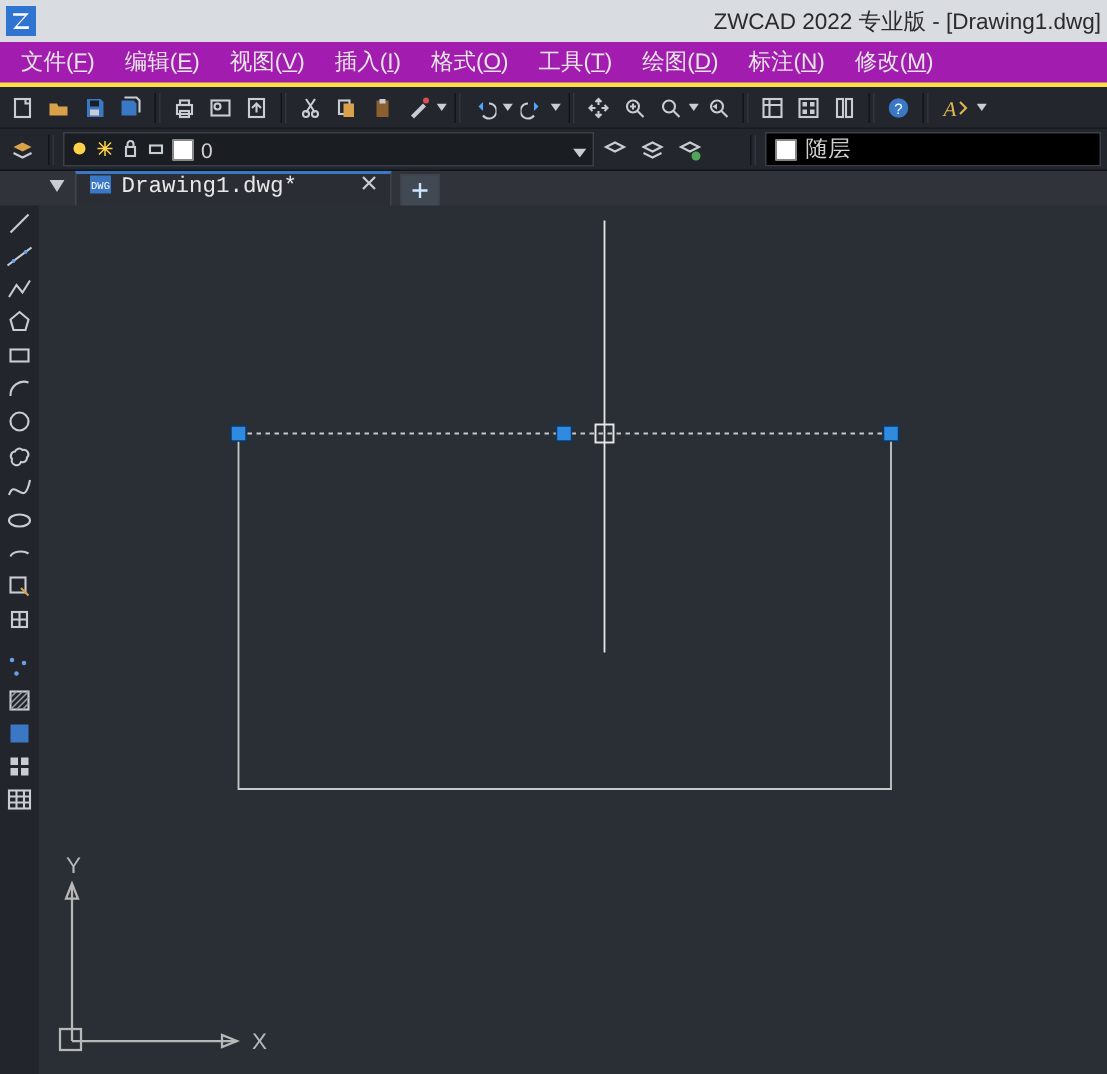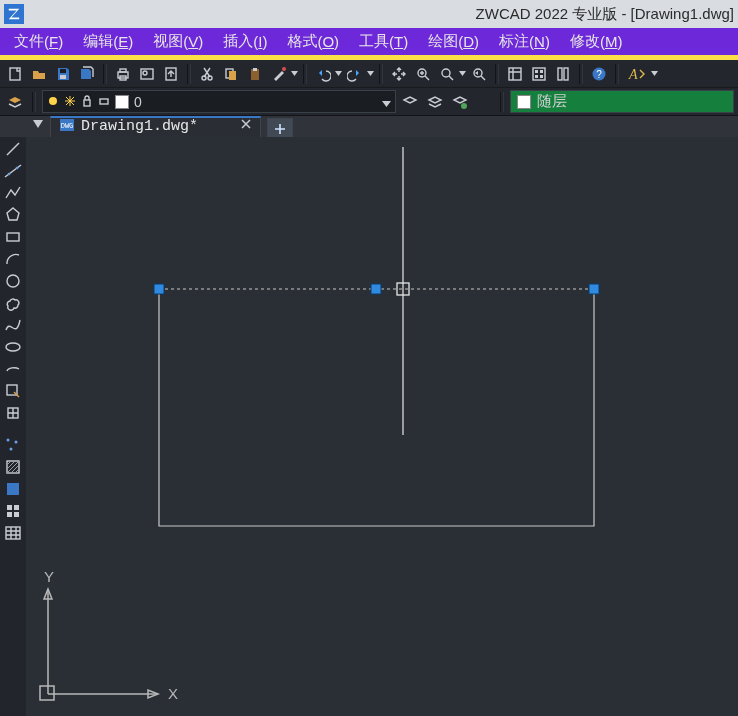--- a/index.html
+++ b/index.html
@@ -25,22 +25,22 @@
   width: 20px; height: 20px;
   background: #2f74d0;
   margin-right: 6px;
   display: flex; align-items: center; justify-content: center;
 }
 .titlebar .app-icon svg { width: 14px; height: 14px; }
 
 
 .menubar {
   height: 27px;
-  background: #6d28d9;
-  border-bottom: 5px solid #fde047;
+  background: #a21caf;
+  border-bottom: 3px solid #fde047;
   display: flex; align-items: stretch;
   padding: 0 4px;
 }
 .menubar .item {
   display: flex; align-items: center;
   padding: 0 10px;
   cursor: default;
   font-size: 15px;
   color: #e6e6e6;
 }
@@ -88,21 +88,21 @@
   background: #1a1d22;
   border: 1px solid #3a4047;
   display:flex; align-items:center;
   padding: 0 4px;
   gap: 5px;
   font-size: 14px;
 }
 .layer-combo-right {
   width: 210px;
   height: 21px;
-  background: #15803d;
+  background: #000000;
   border: 1px solid #3a4047;
   display:flex; align-items:center;
   padding: 0 6px;
   font-size: 15px;
 }
 .swatch { width:12px; height:12px; border:1px solid #888; }
 
 
 .doctabs {
   height: 25px;

